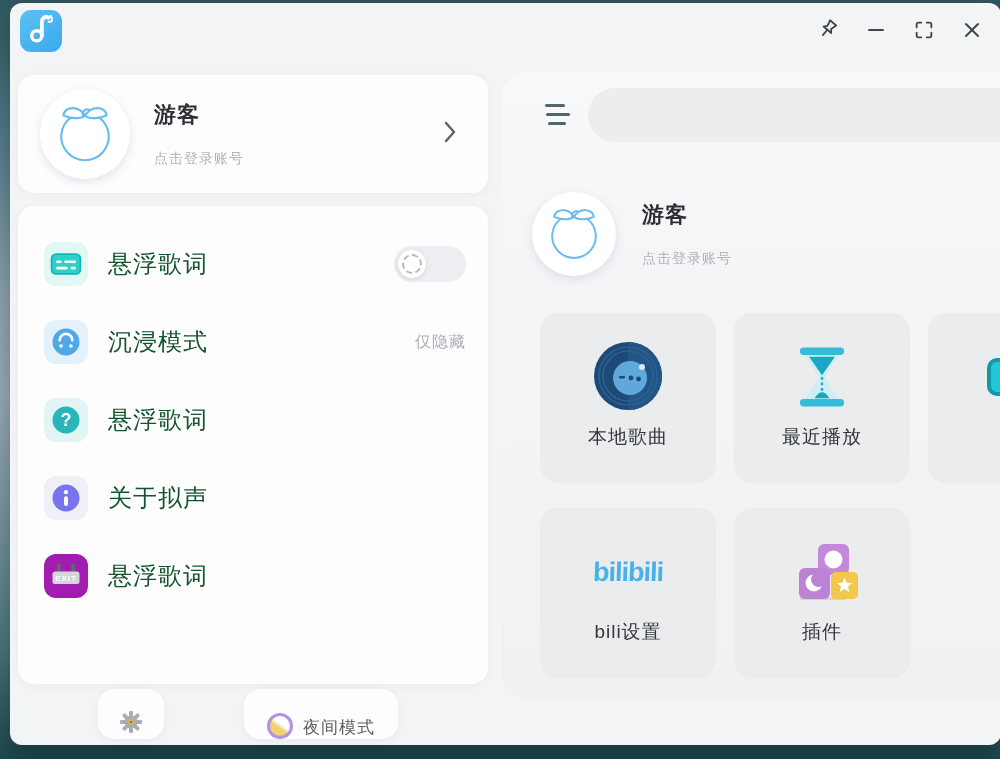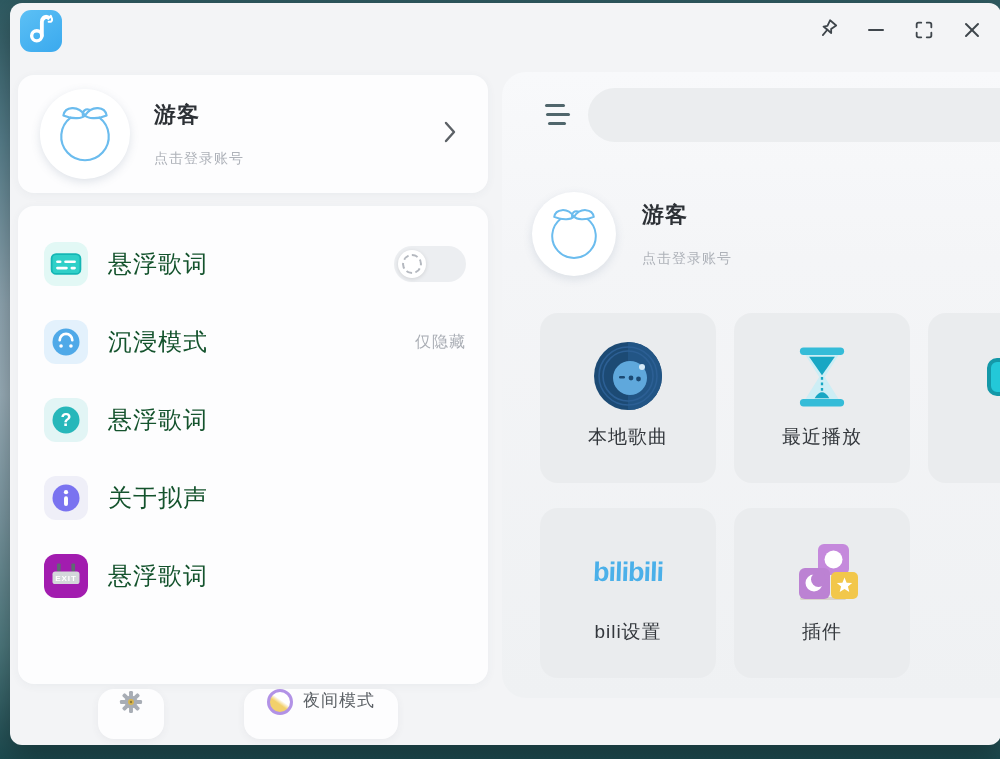--- a/index.html
+++ b/index.html
@@ -53,21 +53,21 @@
   .toggle-knob{
     position:absolute; left:4px; top:4px; width:28px; height:28px; border-radius:50%;
     background:#fff; box-shadow:0 1px 4px rgba(0,0,0,.12);
   }
   .toggle-knob::after{
     content:""; position:absolute; inset:4px; border-radius:50%; border:2px dashed #b4b8bf;
   }
   .left-footer{ position:absolute; left:0; top:681px; width:492px; height:61px; }
   .pill-btn{
     position:absolute; background:#fdfdfe; border-radius:16px; height:50px; top:5px;
-    box-shadow:0 2px 8px rgba(60,70,90,.06); display:flex; align-items:flex-start; justify-content:center; cursor:pointer;
+    box-shadow:0 2px 8px rgba(60,70,90,.06); display:flex; align-items:flex-end; justify-content:center; cursor:pointer;
   }
   .gear-btn{ left:88px; width:66px; }
   .night-btn{ left:234px; width:154px; gap:10px; }
   .night-icon{
     width:26px; height:26px; border-radius:50%;
     border:3px solid #b292e6;
     background:linear-gradient(215deg,#ffffff 42%,#f2d06b 58%);
   }
   .night-label{ font-size:17px; color:#5c6166; letter-spacing:1px; }
   

